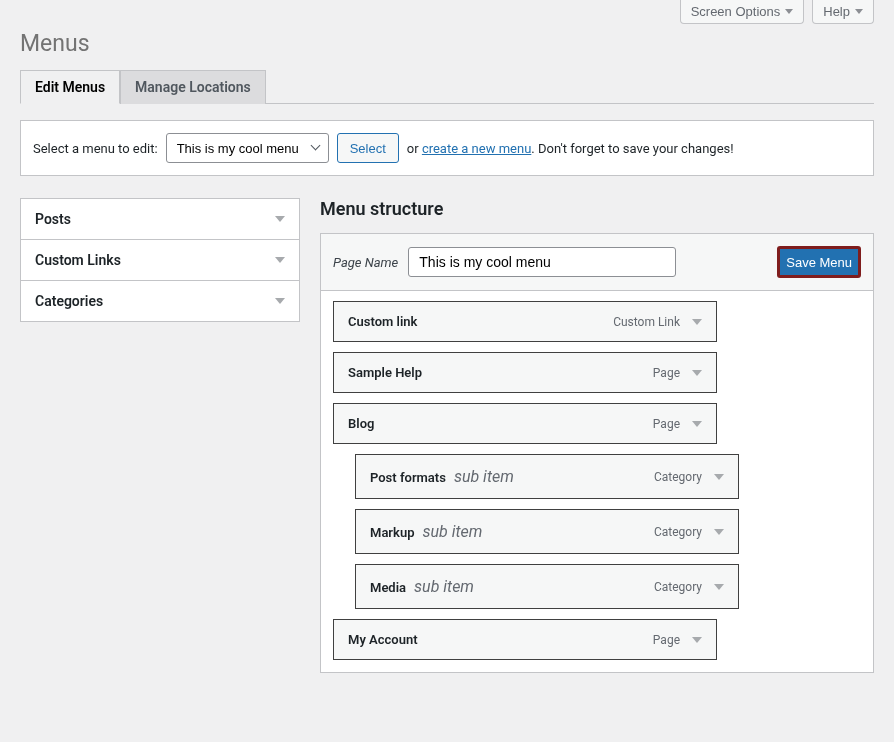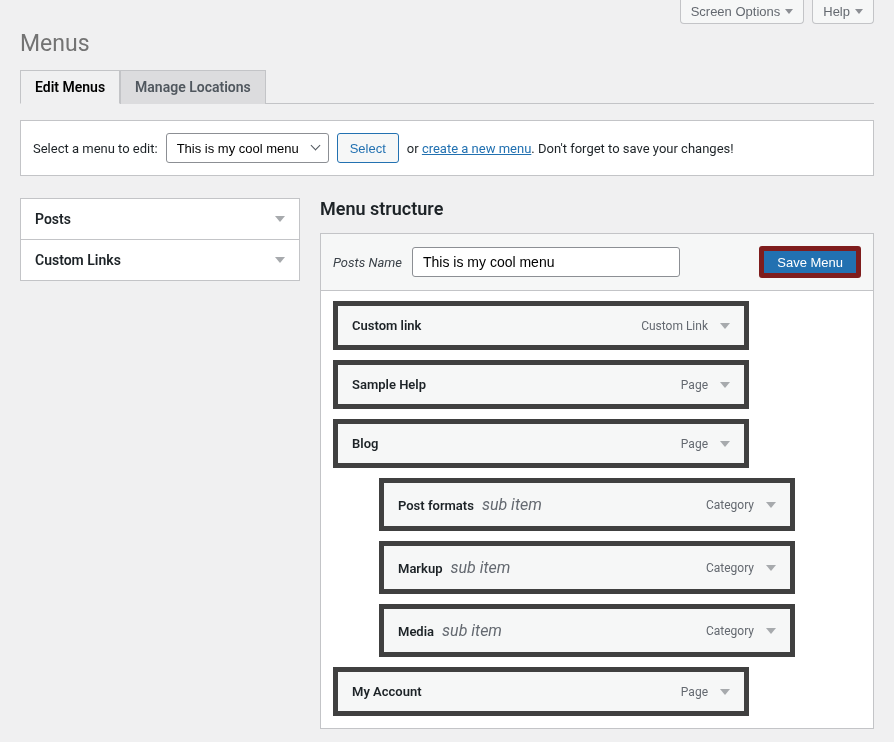--- a/index.html
+++ b/index.html
@@ -202,51 +202,51 @@
   .menu-name-input {
     border: 1px solid #8c8f94;
     border-radius: 3px;
     padding: 0 10px;
     height: 30px;
     width: 268px;
     font-size: 14px;
   }
   .btn-primary {
     background: #2271b1;
-    border: 5px solid #7f1d1d;
+    border: 3px solid #7f1d1d;
     color: #fff;
-    padding: 0 13px;
+    padding: 0 6px;
     height: 32px;
     border-radius: 3px;
     font-size: 13px;
     font-weight: 400;
     cursor: pointer;
   }
   .instructions {
     padding: 14px 12px 10px 12px;
     color: #3c434a;
     font-size: 13px;
     line-height: 1.4;
   }
   .menu-items {
     padding: 0 12px 12px 12px;
   }
   .menu-item-row {
-    border: 5px solid #404040;
+    border: 1px solid #404040;
     background: #f6f7f7;
     padding: 12px 14px;
     display: flex;
     align-items: center;
     justify-content: space-between;
     margin-top: 10px;
     cursor: move;
-    width: 416px;
+    width: 384px;
   }
   .menu-item-row.indent {
-    margin-left: 46px;
+    margin-left: 22px;
   }
   .mi-left {
     display: flex;
     align-items: baseline;
     gap: 8px;
   }
   .mi-title {
     font-weight: 600;
     font-size: 13px;
     color: #1d2327;
@@ -316,29 +316,33 @@
   <div class="col-left">
     <div class="accordion">
       <div class="acc-item">
         <span>Posts</span>
         <span class="acc-tri"></span>
       </div>
       <div class="acc-item">
         <span>Custom Links</span>
         <span class="acc-tri"></span>
       </div>
+      <div class="acc-item">
+        <span>Categories</span>
+        <span class="acc-tri"></span>
+      </div>
     </div>
   </div>
 
   <div class="col-right">
     <h2 class="section-title">Menu structure</h2>
     <div class="menu-frame">
       <div class="menu-header">
         <div class="hl">
-          <span class="menu-name-label">Posts Name</span>
+          <span class="menu-name-label">Page Name</span>
           <input class="menu-name-input" type="text" value="This is my cool menu" style="">
         </div>
         <button class="btn-primary">Save Menu</button>
       </div>
       <div class="menu-items" id="menu-items-container">
           <div class="menu-item-row">
             <div class="mi-left">
               <span class="mi-title">Custom link</span>
             </div>
             <div class="mi-right">

